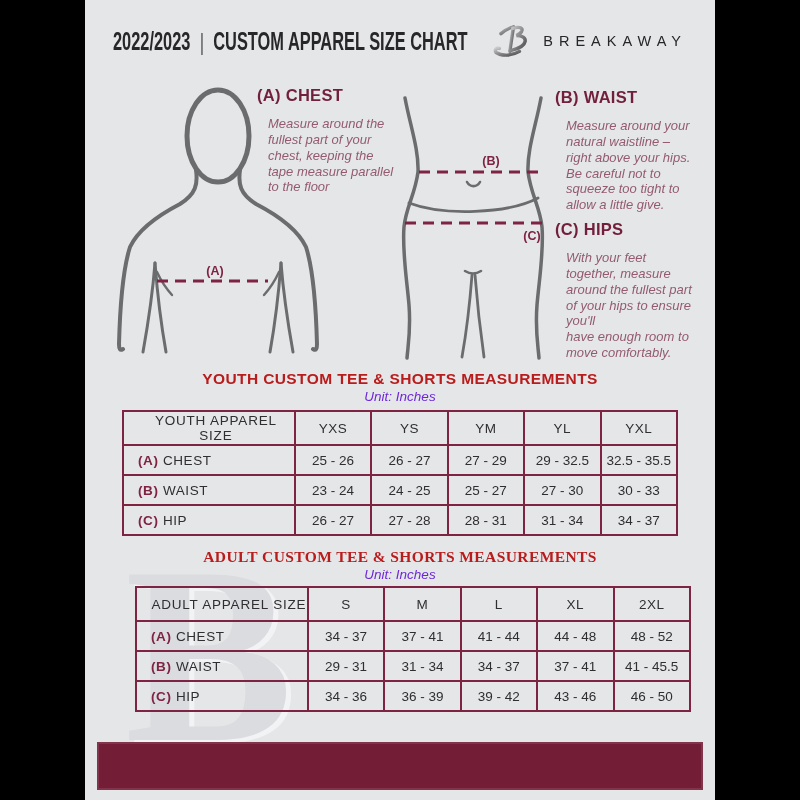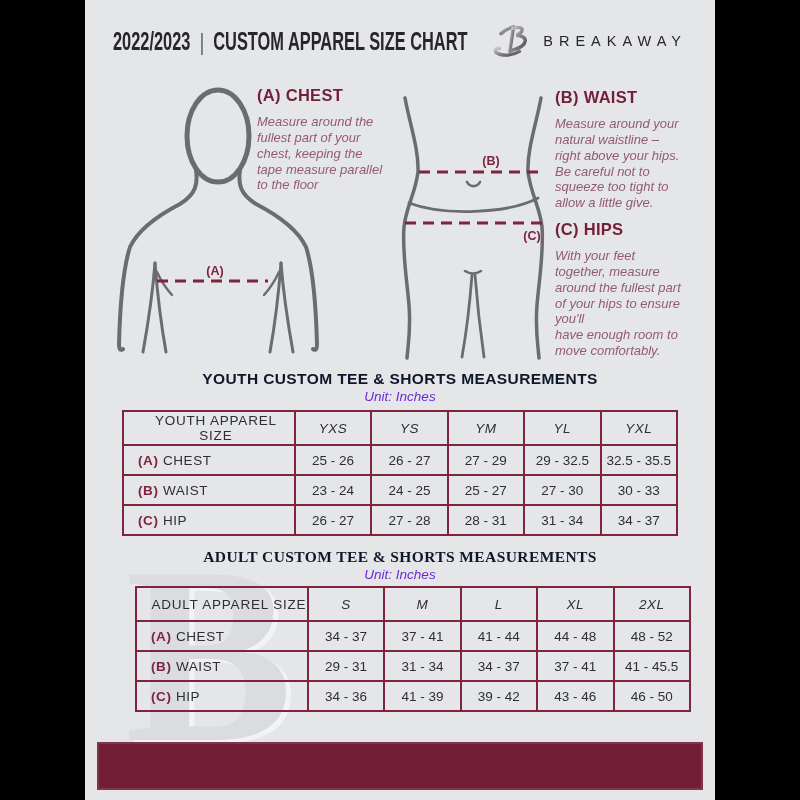--- a/index.html
+++ b/index.html
@@ -12,40 +12,40 @@
   
   .hdr{position:absolute;left:28px;right:28px;top:18px;height:46px;}
   .hdr-title{position:absolute;left:0;top:50%;transform:translateY(-50%) scaleX(0.63);transform-origin:left center;display:flex;align-items:center;gap:15px;white-space:nowrap;font-weight:700;font-size:26px;color:#27272a;}
   .hdr-title .pipe{font-weight:400;font-size:24px;color:#47474a;}
   .brand{position:absolute;right:0;top:50%;transform:translateY(-50%);display:flex;align-items:center;gap:11px;}
   .brand-name{font-size:14.5px;font-weight:400;letter-spacing:6px;color:#27272a;white-space:nowrap;}
 
   
   .guide{position:absolute;}
   .guide h3{margin:0 0 9px 0;font-size:16.5px;font-weight:700;color:#721f3c;letter-spacing:0.3px;}
-  .guide p{margin:0;font-size:13px;line-height:1.22;font-style:italic;color:#935a70;white-space:pre-line;}
+  .guide p{margin:11px;font-size:13px;line-height:1.22;font-style:italic;color:#935a70;white-space:pre-line;}
   .g-chest{left:172px;top:86px;width:160px;}
   .g-waist{left:470px;top:88px;width:150px;}
   .g-hips{left:470px;top:220px;width:156px;}
 
   .fig{position:absolute;}
   .fig-left{left:25px;top:82px;}
   .fig-right{left:308px;top:95px;}
 
   
-  .tbl-title{position:absolute;left:0;width:100%;text-align:center;font-size:15.5px;font-weight:700;color:#0f172a;letter-spacing:0.4px;}
+  .tbl-title{position:absolute;left:0;width:100%;text-align:center;font-size:15.5px;font-weight:700;color:#b91c1c;letter-spacing:0.4px;}
   .tbl-unit{position:absolute;left:0;width:100%;text-align:center;font-size:13.5px;font-style:italic;color:#6d28d9;}
   .t-youth-title{top:370px;} .t-youth-unit{top:389px;}
   .t-adult-title{top:548px;font-family:Liberation Serif, serif;} .t-adult-unit{top:567px;}
   table.size-table{position:absolute;left:37px;width:556px;border-collapse:collapse;table-layout:fixed;background:transparent;}
   .tbl-youth{top:410px;} .tbl-adult{top:586px;margin-left:13px;}
   .size-table th,.size-table td{border:2px solid #7e2342;padding:0;text-align:center;color:#2f2f32;font-size:13.5px;font-weight:400;height:28px;}
   .size-table th{height:32px;}
   .col-label{text-align:right;padding-left:14px !important;font-size:14px;letter-spacing:0.8px;font-weight:400;color:#3a3a3d;}
-  .size-h{font-weight:700;font-size:14px;letter-spacing:0.5px;font-style:italic;}
+  .size-h{font-weight:700;font-size:14px;letter-spacing:0.5px;}
   .row-label{text-align:left !important;padding-left:14px !important;font-size:14px;letter-spacing:0.6px;}
   .mk{font-weight:700;color:#7e2342;}
 
   
   .footer-bar{position:absolute;left:12px;top:742px;width:606px;height:48px;background:#731d37;box-shadow:inset 0 0 0 2px rgba(255,255,255,0.10);}
 </style>
 </head>
 <body>
 
 <div class="stage">
@@ -221,21 +221,21 @@
         <td class="row-label"><span class="mk">(B)</span> <span>WAIST</span></td>
         <td>29 - 31</td>
         <td>31 - 34</td>
         <td>34 - 37</td>
         <td>37 - 41</td>
         <td>41 - 45.5</td>
       </tr>
       <tr>
         <td class="row-label"><span class="mk">(C)</span> <span>HIP</span></td>
         <td>34 - 36</td>
-        <td>41 - 39</td>
+        <td>36 - 39</td>
         <td>39 - 42</td>
         <td>43 - 46</td>
         <td>46 - 50</td>
       </tr>
     </tbody>
       </table>
 
     <div class="footer-bar"></div>
   </div>
 </div>

